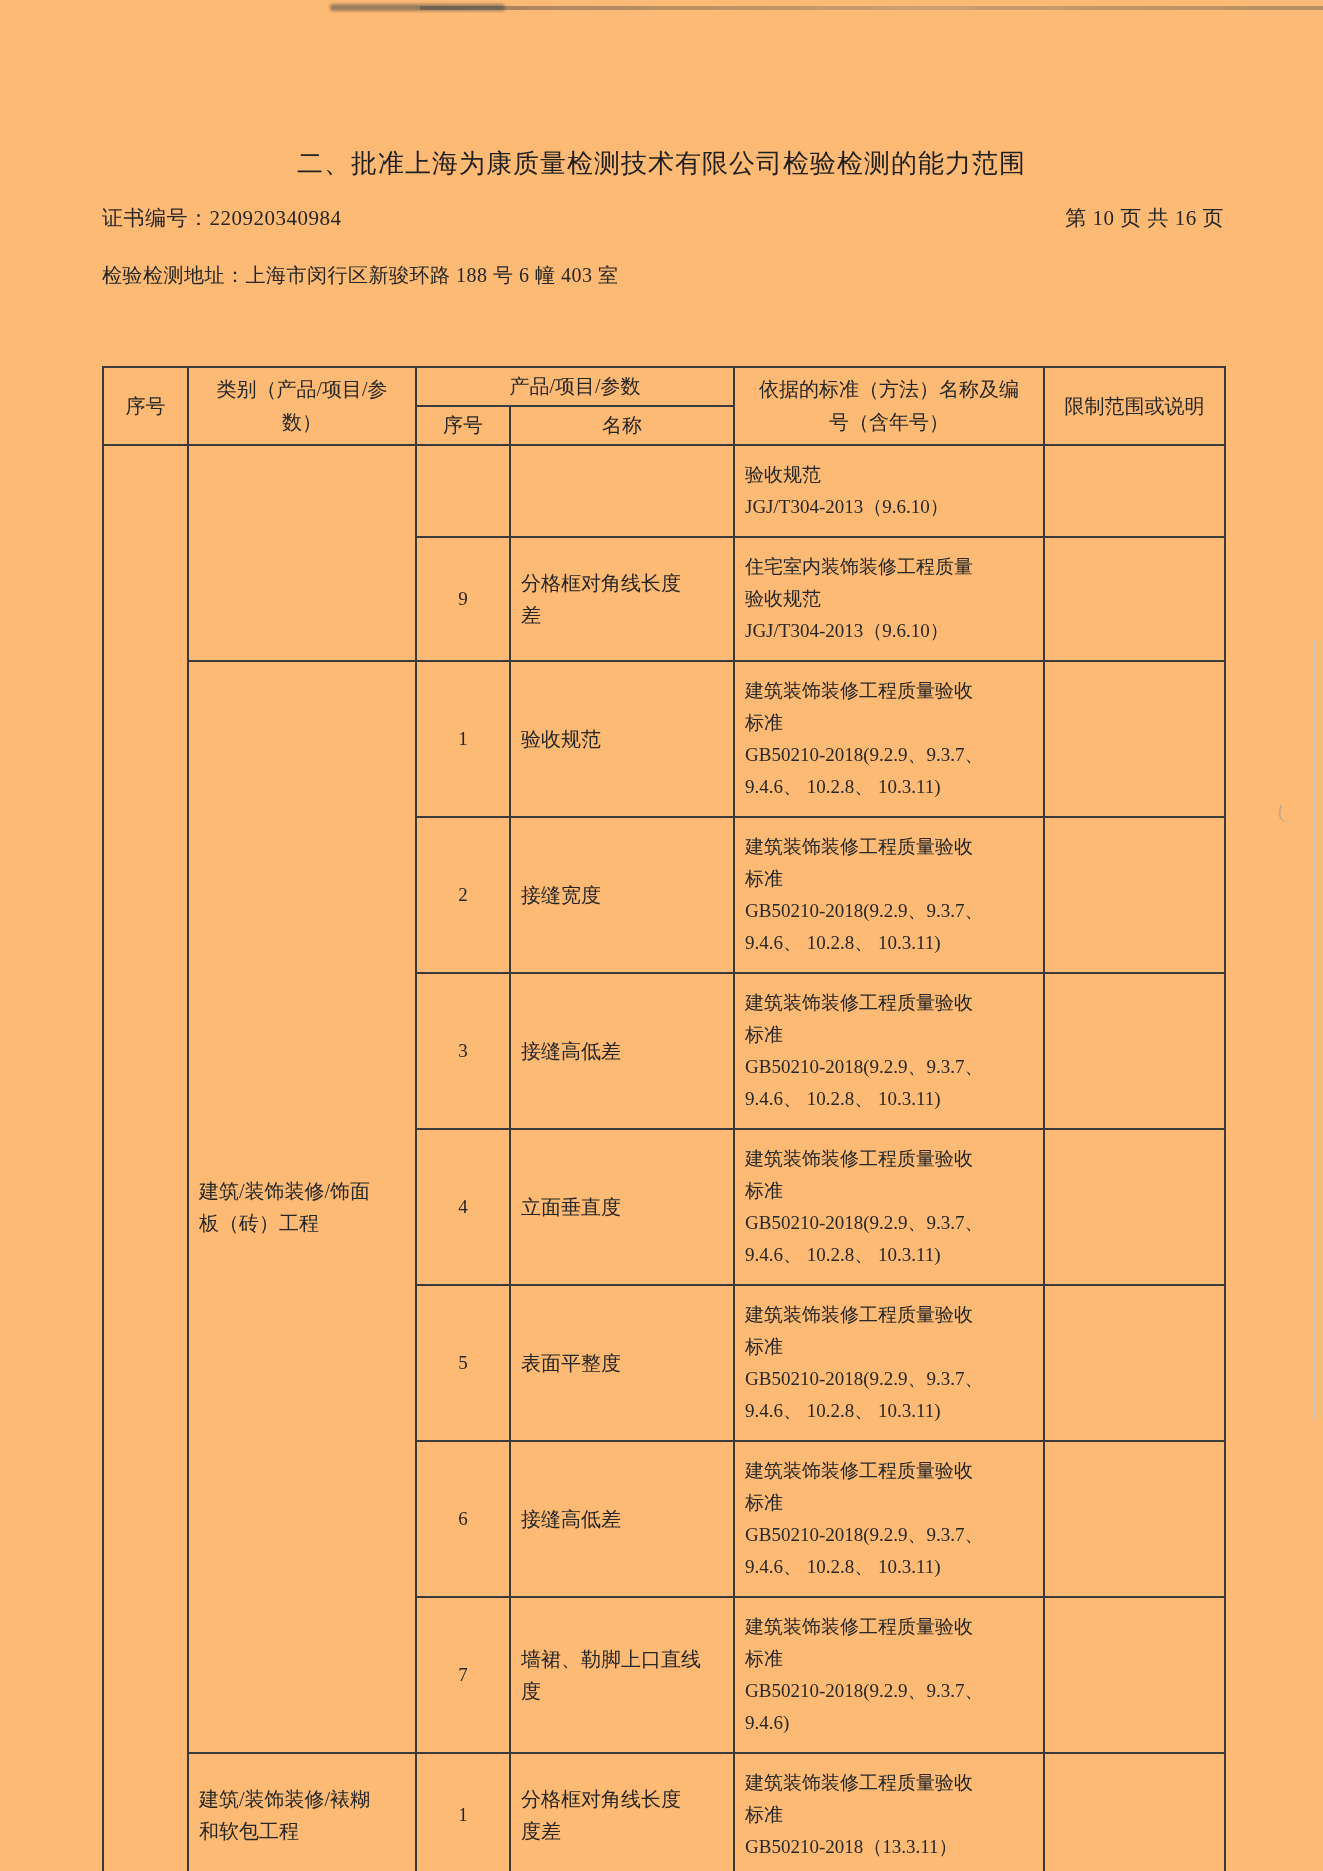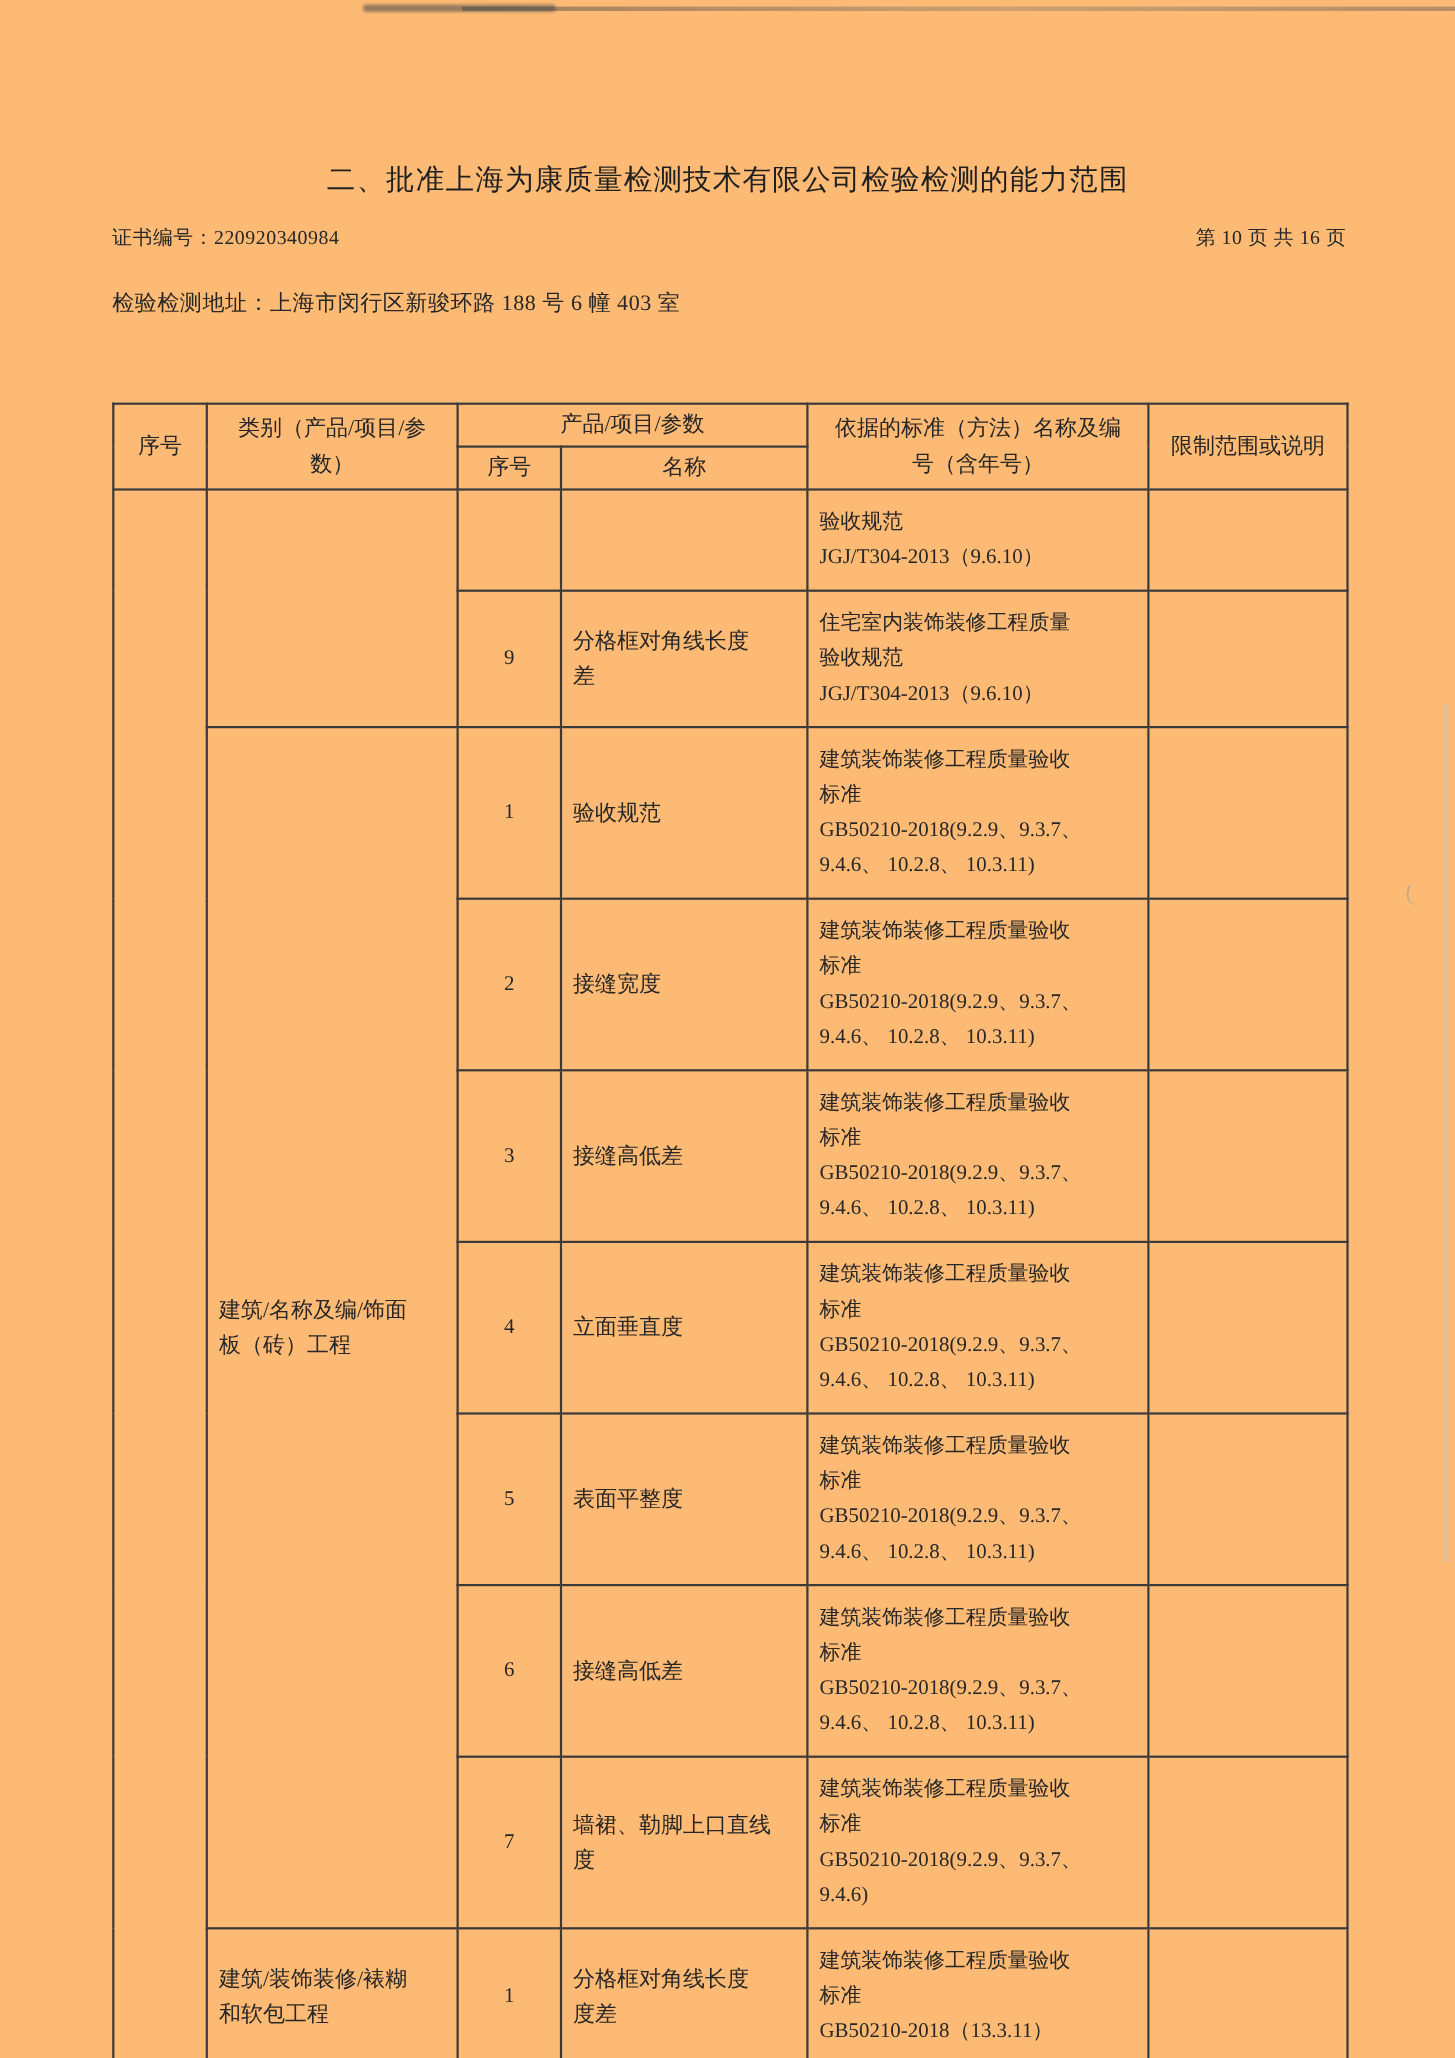--- a/index.html
+++ b/index.html
@@ -31,21 +31,21 @@
     border-left:2px solid #9a9a9a;border-bottom:1px solid #aaa;
     border-radius:0 0 0 70%;transform:rotate(14deg);opacity:.55;
   }
   
   .doc-title{
     position:absolute;top:146px;left:0;width:100%;
     text-align:center;font-size:26px;letter-spacing:1px;color:#1f1f1f;
   }
   .meta-row{
     position:absolute;top:204px;left:102px;right:99px;height:28px;
-    font-size:18px;
+    font-size:21px;
   }
   .meta-row .cert{position:absolute;left:0;top:0;letter-spacing:.5px;}
   .meta-row .pageinfo{position:absolute;right:0;top:0;letter-spacing:.5px;}
   .addr-row{
     position:absolute;top:262px;left:102px;font-size:20px;letter-spacing:.5px;
   }
   
   table.cap{
     position:absolute;left:102px;top:366px;
     width:1122px;
@@ -137,21 +137,21 @@
         <td class="numcell">9</td>
         <td class="namecell">分格框对角线长度
 差</td>
         <td class="stdcell">住宅室内装饰装修工程质量
 验收规范
 JGJ/T304-2013（9.6.10）</td>
         <td class="limcell"></td>
       </tr>
 
       <tr class="r4line">
-        <td class="catcell" rowspan="7">建筑/名称及编/饰面
+        <td class="catcell" rowspan="7">建筑/装饰装修/饰面
 板（砖）工程</td>
         <td class="numcell">1</td>
         <td class="namecell">验收规范</td>
         <td class="stdcell">建筑装饰装修工程质量验收
 标准
 GB50210-2018(9.2.9、9.3.7、
 9.4.6、 10.2.8、 10.3.11)</td>
         <td class="limcell"></td>
       </tr>
       <tr class="r4line">

